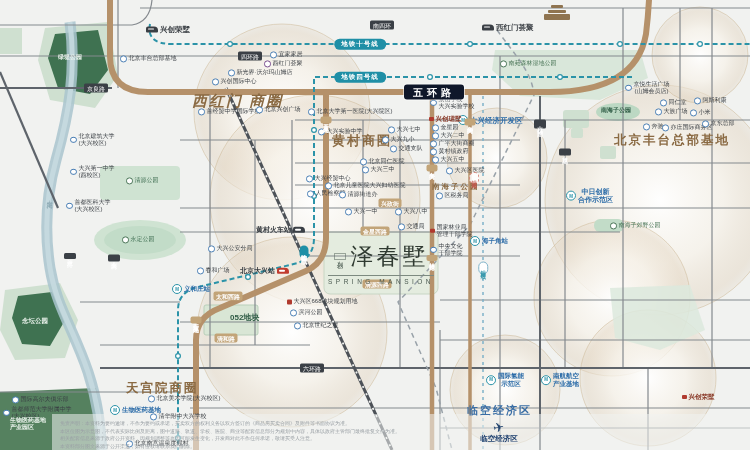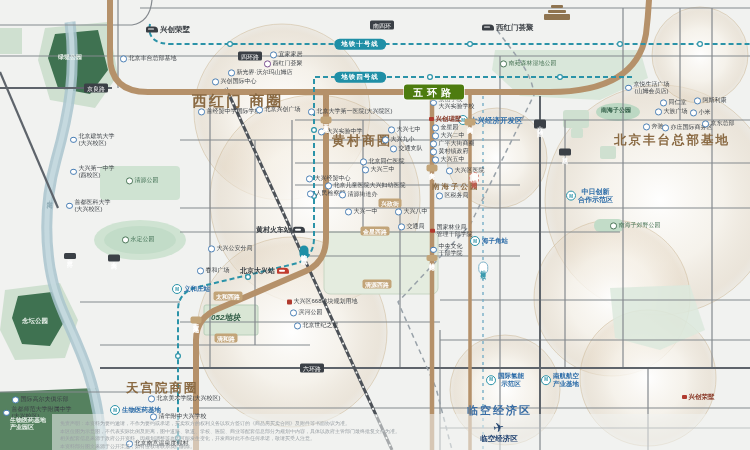--- a/index.html
+++ b/index.html
@@ -30,21 +30,21 @@
     letter-spacing:2px;white-space:nowrap;z-index:4;}
   
   .rl{position:absolute;transform:translate(-50%,-50%);white-space:nowrap;z-index:6;line-height:1;}
   .rl.v{writing-mode:vertical-rl;letter-spacing:1px;}
   .st-black{background:#3b4046;color:#fff;font-size:6px;padding:1.5px 3px;border-radius:1.5px;}
   .st-tan{background:#c2a478;color:#fff;font-size:6px;font-weight:bold;padding:1.5px 2.5px;border-radius:2px;}
   .st-teal{background:#1f8fa6;color:#fff;font-size:6.5px;font-weight:bold;padding:2px 7px;border-radius:7px;letter-spacing:1px;}
   .st-tealv{background:#1f8fa6;color:#fff;font-size:6px;font-weight:bold;padding:4px 1.5px;border-radius:6px;}
   .st-tealo{background:#fff;color:#2b93a8;border:1px solid #7fb3c9;font-size:5.5px;padding:3px 1px;border-radius:5px;}
   .st-redo{background:rgba(255,255,255,.85);color:#c0564a;border:1px dashed #d98a80;font-size:5.5px;padding:3px 1px;border-radius:5px;}
-  .st-ring{background:#4d7c0f;color:#fff;font-size:10px;font-weight:bold;padding:2.5px 9px;
+  .st-ring{background:#0f172a;color:#fff;font-size:10px;font-weight:bold;padding:2.5px 9px;
     border-radius:3px;letter-spacing:4px;box-shadow:0 0 0 1px rgba(255,255,255,.6);}
   
   .tam{position:absolute;left:544px;top:5px;width:26px;height:16px;z-index:4;}
   .tam i{position:absolute;background:#8f7450;border-radius:1px;}
   .tam .t1{left:7px;top:0;width:12px;height:3px;}
   .tam .t2{left:4px;top:4.5px;width:18px;height:3.5px;}
   .tam .t3{left:0;top:9px;width:26px;height:6px;}
   
   .prop{position:absolute;left:324px;top:232px;width:114px;height:62px;z-index:7;
     display:flex;flex-direction:column;align-items:center;justify-content:center;}
@@ -185,23 +185,30 @@
     </g>
     <rect x="52" y="414" width="698" height="36" fill="rgba(241,242,240,0.55)"></rect>
   </svg>
 
   <span class="tam">
       <i class="t1"></i>
       <i class="t2"></i>
       <i class="t3"></i>
     </span>
 
+  <div class="prop">
+    <div class="row">
+      <span class="brand">兴创</span>
+      <span class="nm">泽春墅</span>
+    </div>
+    <div class="en">SPRING MANSION</div>
+  </div>
 
   <div id="districts">
-      <div class="district" style="left: 192px; top: 101px; font-size: 15px;">西红门 商圈</div>
+      <div class="district" style="left: 192px; top: 101px; font-size: 15px; font-style: italic;">西红门 商圈</div>
       <div class="district" style="left: 332px; top: 141px; font-size: 13px;">黄村商圈</div>
       <div class="district" style="left: 614px; top: 140px; font-size: 12.5px;">北京丰台总部基地</div>
       <div class="district" style="left: 126px; top: 388px; font-size: 12.5px;">天宫院商圈</div>
       <div class="district" style="left: 432px; top: 187px; font-size: 7.5px;">南海子公园</div>
       <div class="district" style="left: 467px; top: 410px; font-size: 11px; color: rgb(58, 110, 165); font-family: Liberation Serif, serif;">临空经济区</div>
     </div>
   <div id="roads">
       <div class="rl st-black" style="left: 96px; top: 88px;">京良路</div>
       <div class="rl st-black" style="left: 250px; top: 56px;">四环路</div>
       <div class="rl st-black" style="left: 382px; top: 25px;">南四环</div>
@@ -481,21 +488,21 @@
         <span class="lbl">大兴区668地块规划用地</span>
       </div>
       <div class="poi" style="left: 290px; top: 313px;">
         <span class="icon ic-b"></span>
         <span class="lbl">滨河公园</span>
       </div>
       <div class="poi" style="left: 294px; top: 326px;">
         <span class="icon ic-b"></span>
         <span class="lbl">北京世纪之星</span>
       </div>
-      <div class="poi" style="left: 211px; top: 318px; font-style: italic;">
+      <div class="poi" style="left: 230px; top: 318px;">
         <span class="lbl" style="font-size: 8px; color: rgb(47, 92, 69); font-weight: bold;">052地块</span>
       </div>
       <div class="poi" style="left: 110px; top: 410px;">
         <span class="icon ic-m">M</span>
         <span class="lbl" style="font-size: 6.5px; color: rgb(44, 108, 168); font-weight: bold;">生物医药基地</span>
       </div>
       <div class="poi" style="left: 12px; top: 400px;">
         <span class="icon ic-b"></span>
         <span class="lbl">国际高尔夫俱乐部</span>
       </div>

